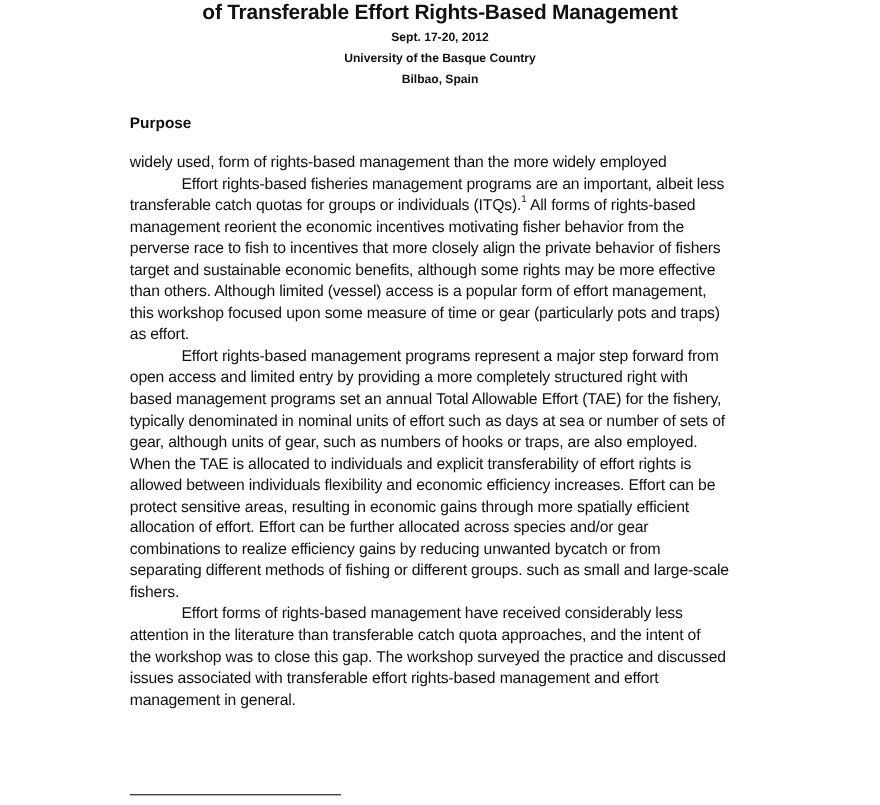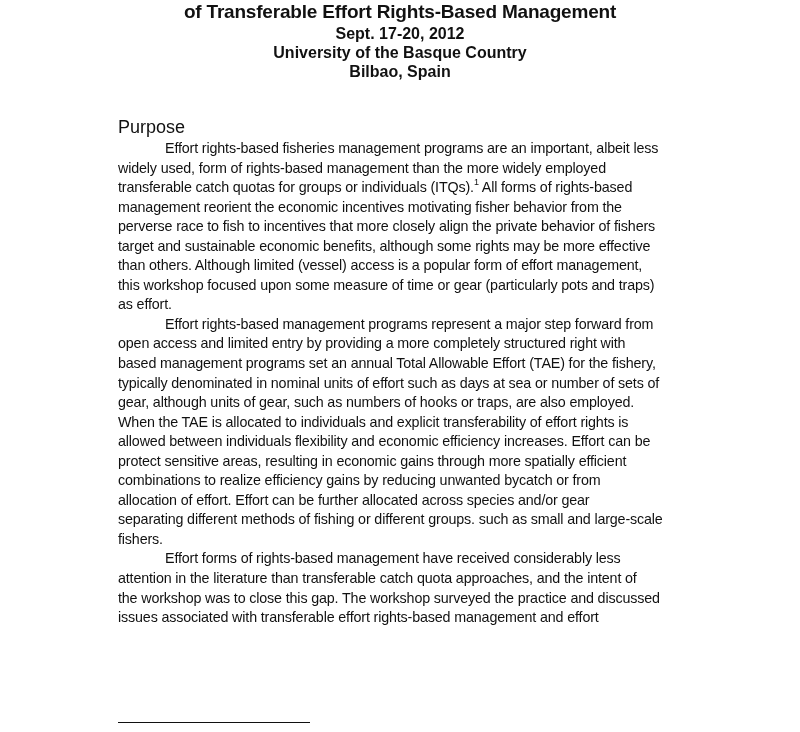--- a/index.html
+++ b/index.html
@@ -36,33 +36,33 @@
       width: 800px;
       top: 0;
       font-size: 19px;
       line-height: 24px;
       letter-spacing: -0.2px;
     }
     .header .line {
       position: absolute;
       left: 0;
       width: 800px;
-      font-size: 16px;
+      font-size: 11px;
       line-height: 20px;
     }
     .header .date { top: 24px; }
     .header .venue { top: 43px; }
     .header .city { top: 62px; text-align: center; }
 
     .section-heading {
       position: absolute;
       left: 118px;
-      top: 117px;
-      font-size: 18px;
-      font-weight: normal;
+      top: 101px;
+      font-size: 14px;
+      font-weight: bold;
       line-height: 20px;
     }
 
     .body-text {
       position: absolute;
       left: 118px;
       top: 139px;
       width: 560px;
       font-size: 14.3px;
       line-height: 19.55px;
@@ -101,50 +101,51 @@
     <div class="line date">Sept. 17-20, 2012</div>
     <div class="line venue">University of the Basque Country</div>
     <div class="line city">Bilbao, Spain</div>
   </div>
 
   <div class="section-heading">Purpose</div>
 
   <div class="body-text">
 
     <div>
+      <span class="ln">widely used, form of rights-based management than the more widely employed</span>
       <span class="ln first">Effort rights-based fisheries management programs are an important, albeit less</span>
-      <span class="ln">widely used, form of rights-based management than the more widely employed</span>
       <span class="ln"><span>transferable catch quotas for groups or individuals (ITQs).</span><sup class="fn">1</sup><span> All forms of rights-based</span></span>
       <span class="ln">management reorient the economic incentives motivating fisher behavior from the</span>
       <span class="ln">perverse race to fish to incentives that more closely align the private behavior of fishers</span>
       <span class="ln">target and sustainable economic benefits, although some rights may be more effective</span>
       <span class="ln">than others. Although limited (vessel) access is a popular form of effort management,</span>
       <span class="ln">this workshop focused upon some measure of time or gear (particularly pots and traps)</span>
       <span class="ln">as effort.</span>
     </div>
 
     <div>
       <span class="ln first">Effort rights-based management programs represent a major step forward from</span>
       <span class="ln">open access and limited entry by providing a more completely structured right with</span>
       <span class="ln">based management programs set an annual Total Allowable Effort (TAE) for the fishery,</span>
       <span class="ln">typically denominated in nominal units of effort such as days at sea or number of sets of</span>
       <span class="ln">gear, although units of gear, such as numbers of hooks or traps, are also employed.</span>
       <span class="ln">When the TAE is allocated to individuals and explicit transferability of effort rights is</span>
       <span class="ln">allowed between individuals flexibility and economic efficiency increases. Effort can be</span>
       <span class="ln">protect sensitive areas, resulting in economic gains through more spatially efficient</span>
+      <span class="ln">allocation of effort. Effort can be further allocated across species and/or gear</span>
       <span class="ln">combinations to realize efficiency gains by reducing unwanted bycatch or from</span>
-      <span class="ln">allocation of effort. Effort can be further allocated across species and/or gear</span>
       <span class="ln">separating different methods of fishing or different groups. such as small and large-scale</span>
       <span class="ln">fishers.</span>
     </div>
 
     <div>
       <span class="ln first">Effort forms of rights-based management have received considerably less</span>
       <span class="ln">attention in the literature than transferable catch quota approaches, and the intent of</span>
       <span class="ln">the workshop was to close this gap. The workshop surveyed the practice and discussed</span>
       <span class="ln">issues associated with transferable effort rights-based management and effort</span>
+      <span class="ln">management in general.</span>
     </div>
 
   </div>
 
   <div class="footnote-rule"></div>
 
 </div>
 
 </body></html>

